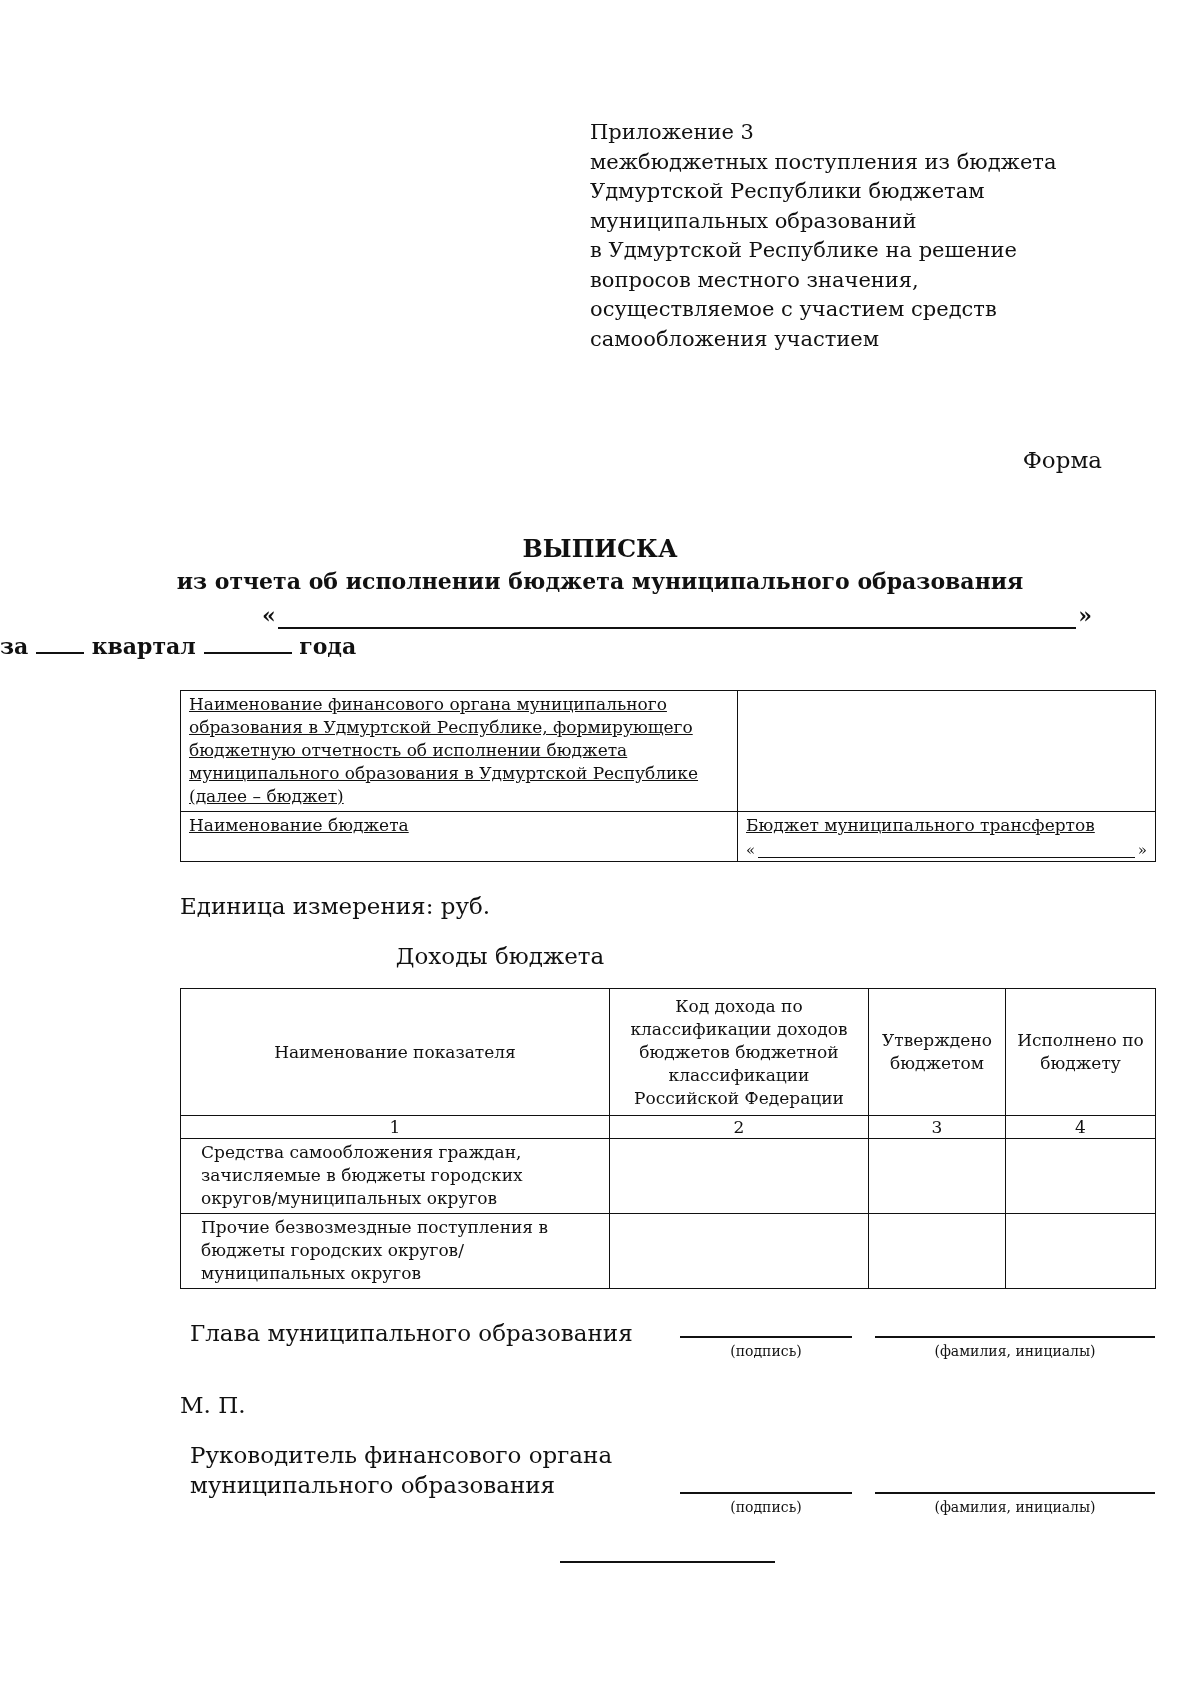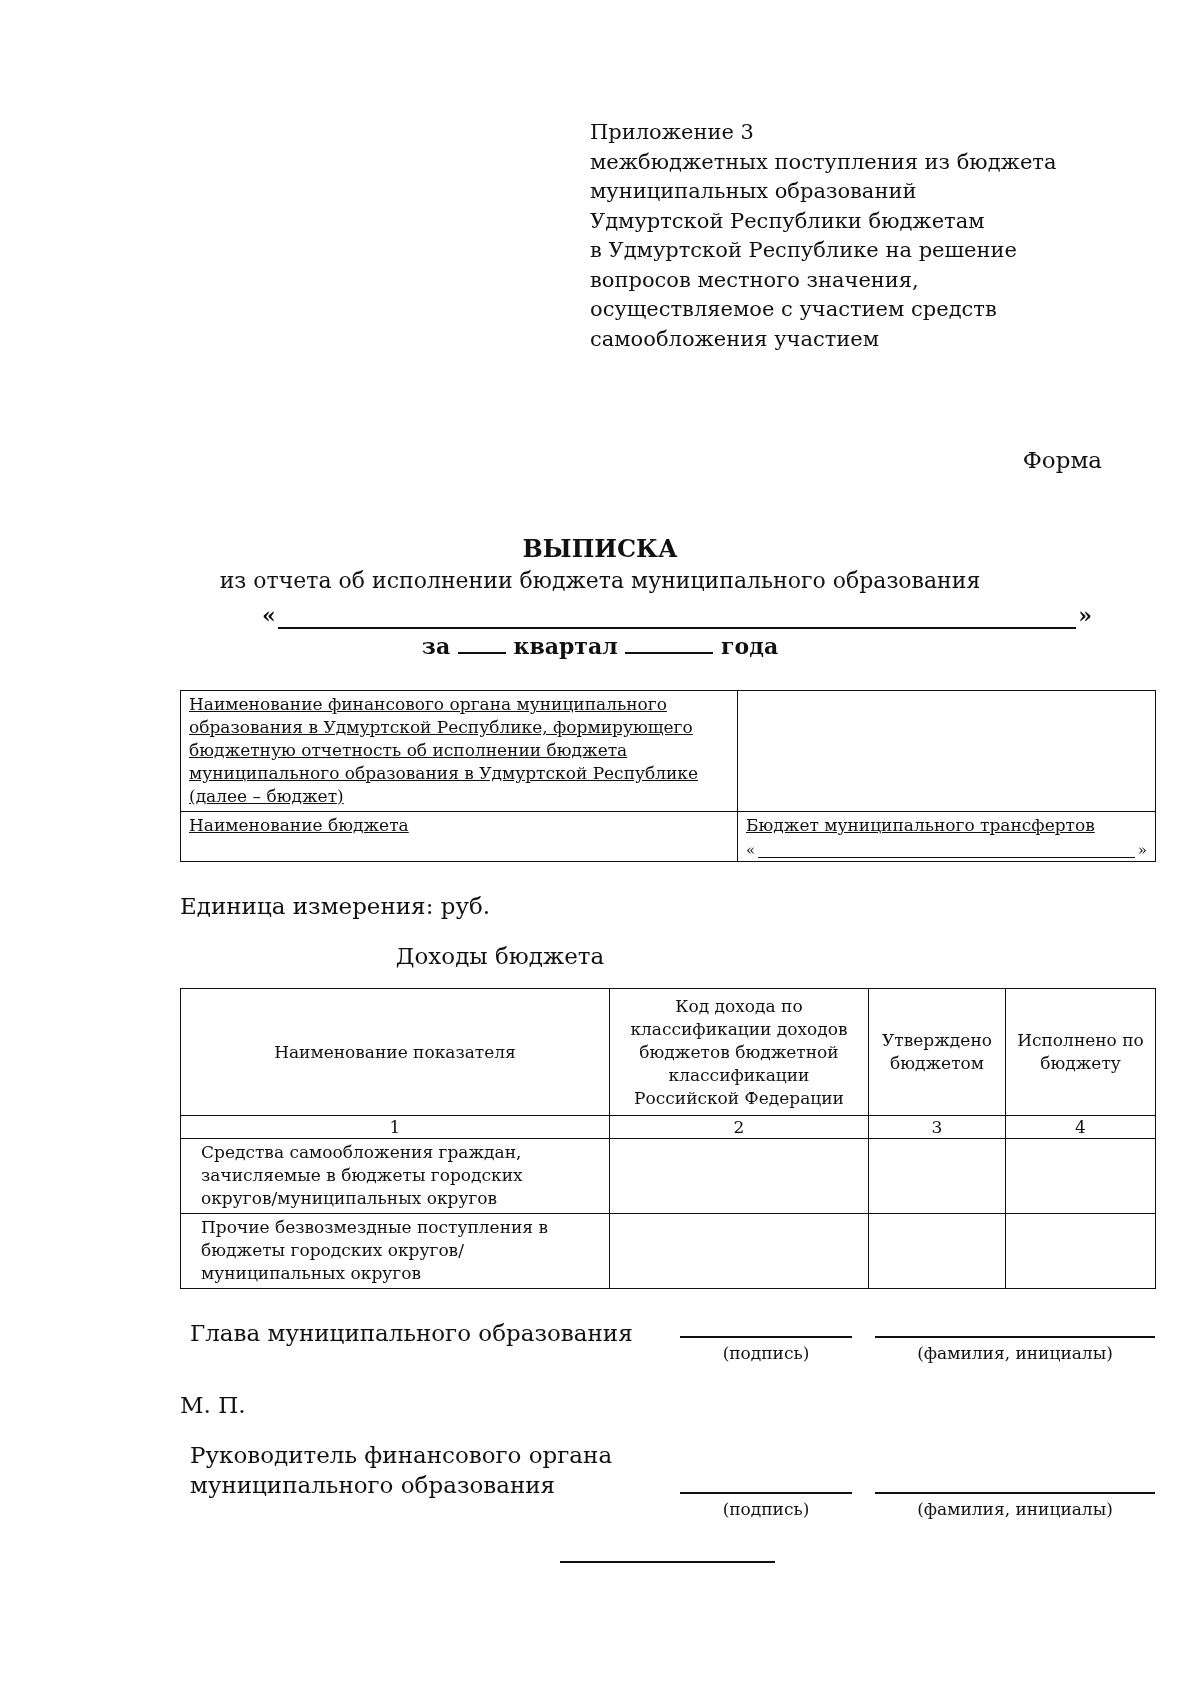--- a/index.html
+++ b/index.html
@@ -12,28 +12,28 @@
       left: 590px; top: 118px; width: 520px; text-align: left;
       font-size: 21px; line-height: 29.5px;
     }
     .forma { right: 98px; top: 447px; font-size: 23px; }
     .title {
       left: 0; width: 1200px; top: 534px; text-align: center;
       font-weight: bold; font-size: 24px;
     }
     .subtitle {
       left: 0; width: 1200px; top: 568px; text-align: center;
-      font-weight: normal; font-size: 22px;
+      font-weight: bold; font-size: 22px;
     }
     .quote-line { left: 262px; top: 602px; width: 830px; height: 30px; font-size: 22px; font-weight: bold; }
     .quote-line .ql { position: absolute; left: 0; top: 0; }
     .quote-line .qr { position: absolute; right: 0; top: 0; }
     .quote-line .line { position: absolute; left: 16px; right: 16px; top: 25px; border-bottom: 2px solid #111; }
     .period {
-      left: 0; width: 1200px; top: 632px; text-align: center;
+      left: 0; width: 1200px; top: 632px; 
       font-weight: bold; font-size: 22px;
     }
     .blank { display: inline-block; border-bottom: 2px solid #111; height: 20px; vertical-align: baseline; }
 
     table { border-collapse: collapse; font-size: 17px; line-height: 23px; }
     td { border: 1.5px solid #111; vertical-align: top; padding: 2px 8px; }
 
     .info-table { left: 180px; top: 690px; width: 976px; text-decoration: underline; }
     .info-table td.c1 { width: 540px; }
     .info-table td.c2 { position: relative; }
@@ -46,32 +46,32 @@
     .section { left: 0; width: 1000px; top: 943px; text-align: center; font-size: 23px; }
 
     .income-table { left: 180px; top: 988px; width: 976px; }
     .income-table th, .income-table td { border: 1.5px solid #111; }
     .income-table td.h { vertical-align: middle; text-align: center; padding: 2px 4px; }
     .income-table td.num { text-align: center; padding: 0 4px; line-height: 22px; }
     .income-table td.rowlabel { text-align: left; padding: 2px 20px; }
 
     .sig-label { left: 190px; font-size: 23px; line-height: 30px; }
     .sig-line { border-bottom: 2px solid #111; height: 0; }
-    .sig-caption { font-size: 17px; text-align: center; }
+    .sig-caption { font-size: 14px; text-align: center; }
     .mp { left: 180px; top: 1392px; font-size: 23px; }
     .end-line { left: 560px; top: 1561px; width: 215px; border-bottom: 2px solid #111; }
   </style>
 </head>
 <body>
 
 <div class="abs appendix">
   <div>Приложение 3</div>
   <div>межбюджетных поступления из бюджета</div>
+  <div>Удмуртской Республики бюджетам</div>
   <div>муниципальных образований</div>
-  <div>Удмуртской Республики бюджетам</div>
   <div>в Удмуртской Республике на решение</div>
   <div>вопросов местного значения,</div>
   <div>осуществляемое с участием средств</div>
   <div>самообложения участием</div>
 </div>
 
 <div class="abs forma">Форма</div>
 
 <div class="abs title">ВЫПИСКА</div>
 <div class="abs subtitle">из отчета об исполнении бюджета муниципального образования</div>

